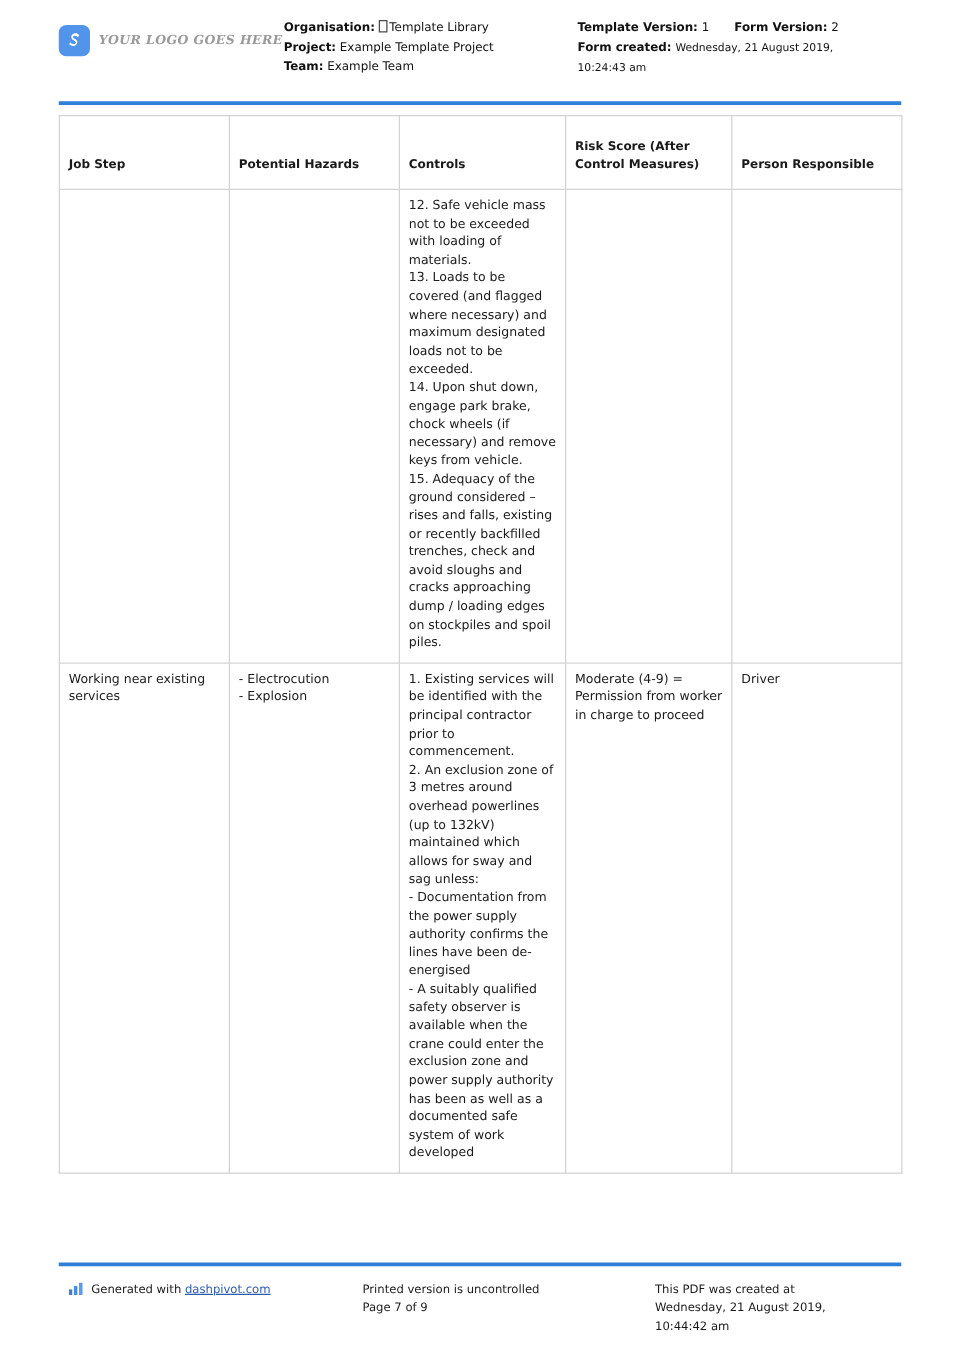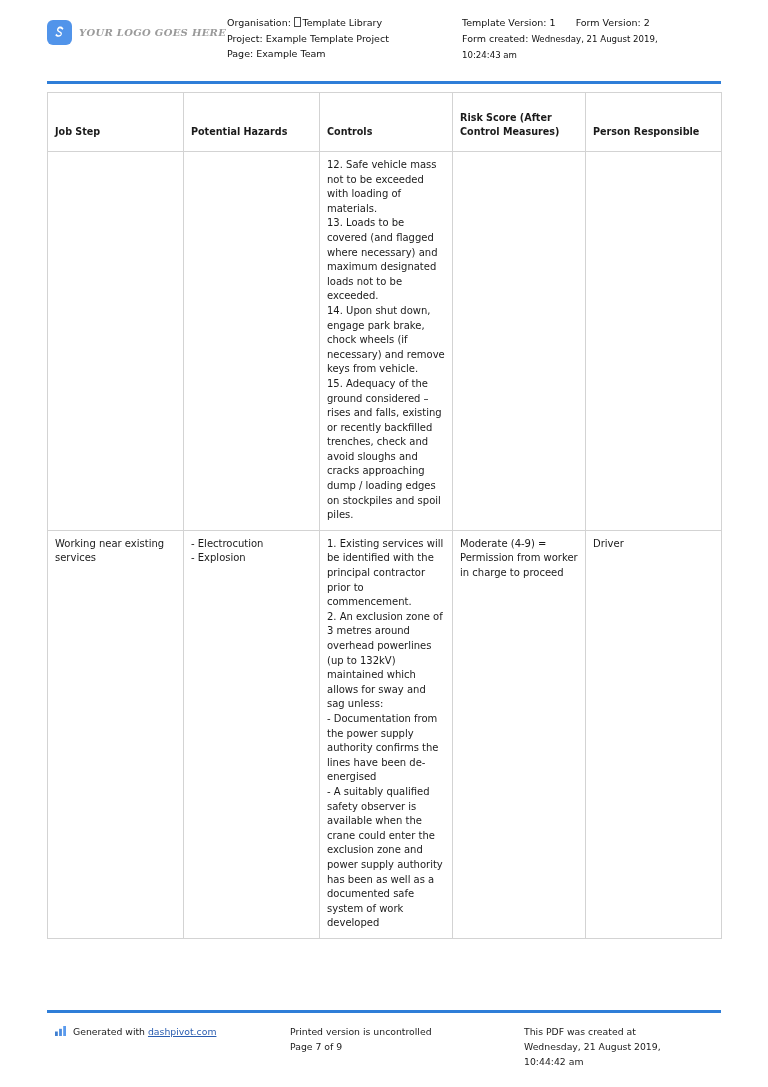--- a/index.html
+++ b/index.html
@@ -61,21 +61,21 @@
 
   .meta-col {
     position: absolute;
     font-size: 9.5px;
     line-height: 15.6px;
     color: #111111;
   }
   .meta-col.left  { left: 227px; top: 15px; width: 230px; }
   .meta-col.right { left: 462px; top: 15px; width: 290px; }
   .meta-line { white-space: nowrap; }
-  .meta-label { font-weight: normal; margin-top: 8px; }
+  .meta-label { font-weight: bold; margin-top: 8px; }
   .meta-val { font-weight: normal; margin-top: 24px; }
   .meta-val.small { font-size: 8.6px; }
   .spacer-gap { display: inline-block; width: 14px; }
   .tofu {
     display: inline-block;
     width: 5px;
     height: 8px;
     border: 1px solid #4a4a4a;
     vertical-align: -1px;
     margin-right: 1.5px;
@@ -175,21 +175,21 @@
     <div class="meta-col left">
       <div class="meta-line">
         <span class="meta-label">Organisation:</span>
         <span class="meta-val"><span class="tofu"></span><span>Template Library</span></span>
       </div>
       <div class="meta-line">
         <span class="meta-label">Project:</span>
         <span class="meta-val">Example Template Project</span>
       </div>
       <div class="meta-line">
-        <span class="meta-label">Page:</span>
+        <span class="meta-label">Team:</span>
         <span class="meta-val">Example Team</span>
       </div>
     </div>
 
     <div class="meta-col right">
       <div class="meta-line">
         <span class="meta-label">Template Version:</span>
         <span class="meta-val">1</span>
         <span class="spacer-gap"></span>
         <span class="meta-label">Form Version:</span>

